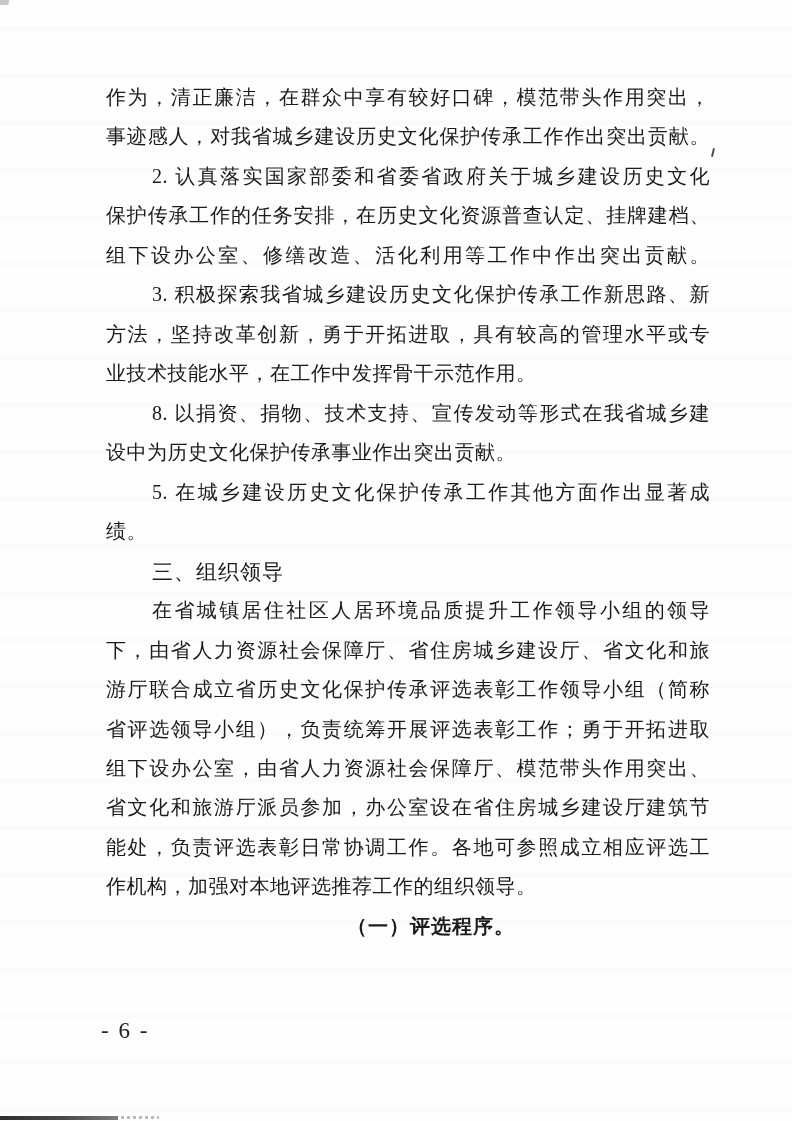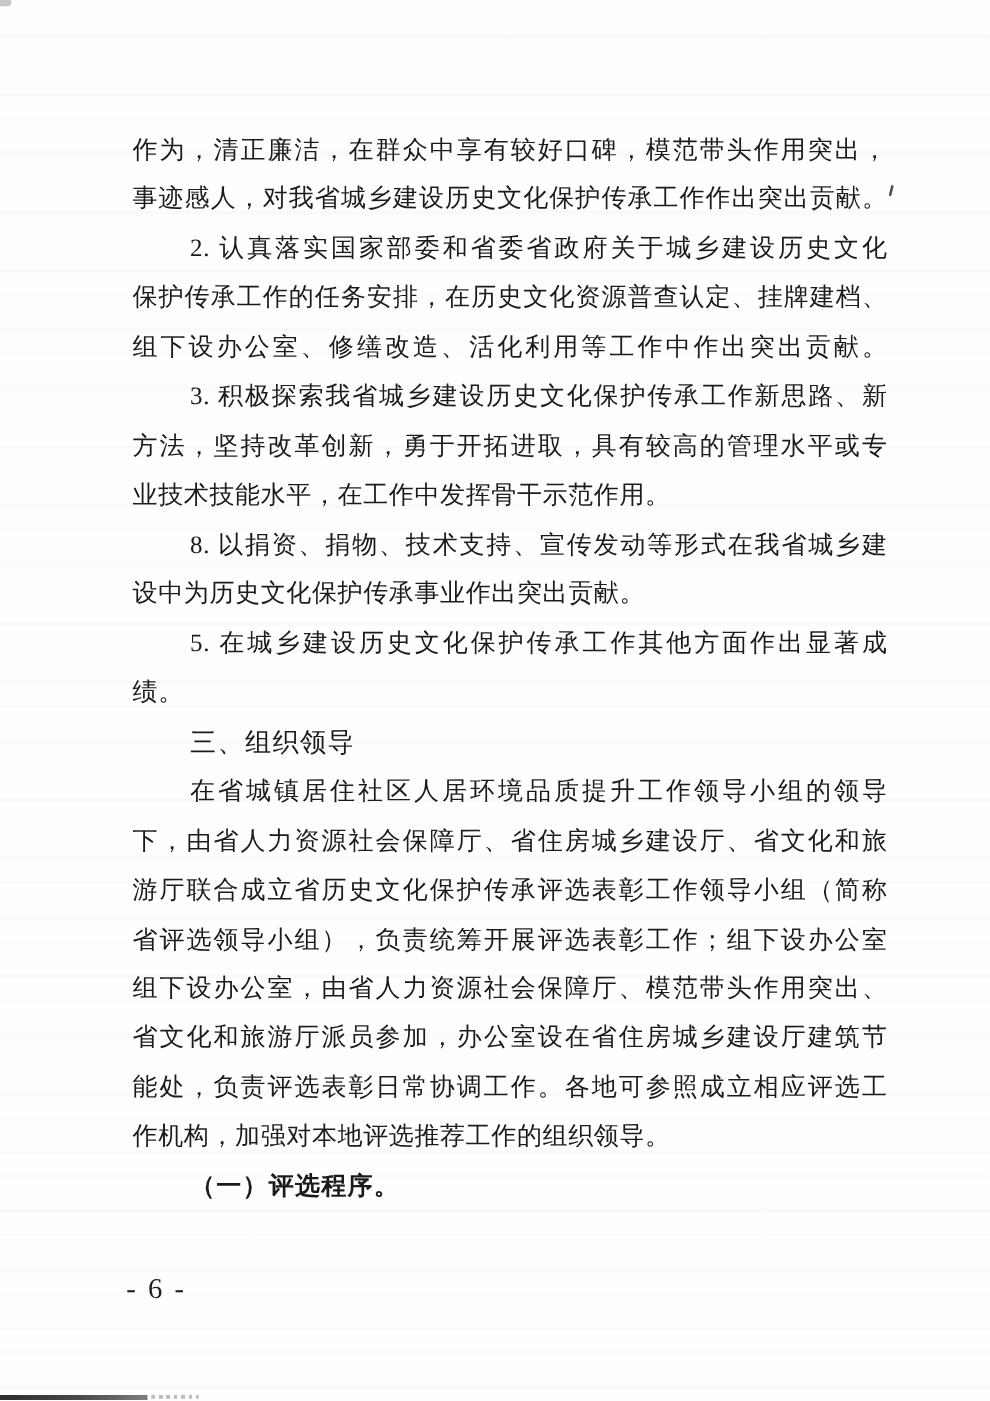--- a/index.html
+++ b/index.html
@@ -19,21 +19,21 @@
         to bottom,
         rgba(0,0,0,0.012) 0px, rgba(0,0,0,0.0) 3px,
         rgba(0,0,0,0.0) 26px, rgba(0,0,0,0.018) 29px,
         rgba(0,0,0,0.0) 32px, rgba(0,0,0,0.0) 47px
       ),
       #fefefe;
   }
   .doc-body {
     position: absolute;
     left: 106px;
-    top: 101px;
+    top: 78px;
     width: 604px;
   }
   .ln {
     height: 39.47px;
     line-height: 39.47px;
     font-size: 20px;
     color: #1b1b1b;
     white-space: nowrap;
     overflow: visible;
     letter-spacing: 0.5px;
@@ -49,20 +49,21 @@
   .h1 {
     font-family: "Liberation Sans", sans-serif;
     font-weight: 400;
     font-size: 21px;
     letter-spacing: 1px;
   }
   .h2 {
     font-weight: 700;
     font-size: 20px;
     letter-spacing: 1px;
+    text-align: center;
   }
   .page-number {
     position: absolute;
     left: 101px;
     top: 1018px;
     font-size: 23px;
     color: #222222;
     letter-spacing: 2px;
   }
   
@@ -113,21 +114,21 @@
     <div class="ln jf">方法，坚持改革创新，勇于开拓进取，具有较高的管理水平或专</div>
     <div class="ln">业技术技能水平，在工作中发挥骨干示范作用。</div>
     <div class="ln jf ind">8. 以捐资、捐物、技术支持、宣传发动等形式在我省城乡建</div>
     <div class="ln">设中为历史文化保护传承事业作出突出贡献。</div>
     <div class="ln jf ind">5. 在城乡建设历史文化保护传承工作其他方面作出显著成</div>
     <div class="ln">绩。</div>
     <div class="ln h1 ind">三、组织领导</div>
     <div class="ln jf ind">在省城镇居住社区人居环境品质提升工作领导小组的领导</div>
     <div class="ln jf">下，由省人力资源社会保障厅、省住房城乡建设厅、省文化和旅</div>
     <div class="ln jf">游厅联合成立省历史文化保护传承评选表彰工作领导小组（简称</div>
-    <div class="ln jf">省评选领导小组），负责统筹开展评选表彰工作；组下设办公室</div>
+    <div class="ln jf">省评选领导小组），负责统筹开展评选表彰工作；勇于开拓进取</div>
     <div class="ln jf">组下设办公室，由省人力资源社会保障厅、模范带头作用突出、</div>
     <div class="ln jf">省文化和旅游厅派员参加，办公室设在省住房城乡建设厅建筑节</div>
     <div class="ln jf">能处，负责评选表彰日常协调工作。各地可参照成立相应评选工</div>
     <div class="ln">作机构，加强对本地评选推荐工作的组织领导。</div>
     <div class="ln h2 ind">（一）评选程序。</div>
   </div>
 
   <div class="stray-tick"></div>
 
   <div class="page-number">- 6 -</div>

